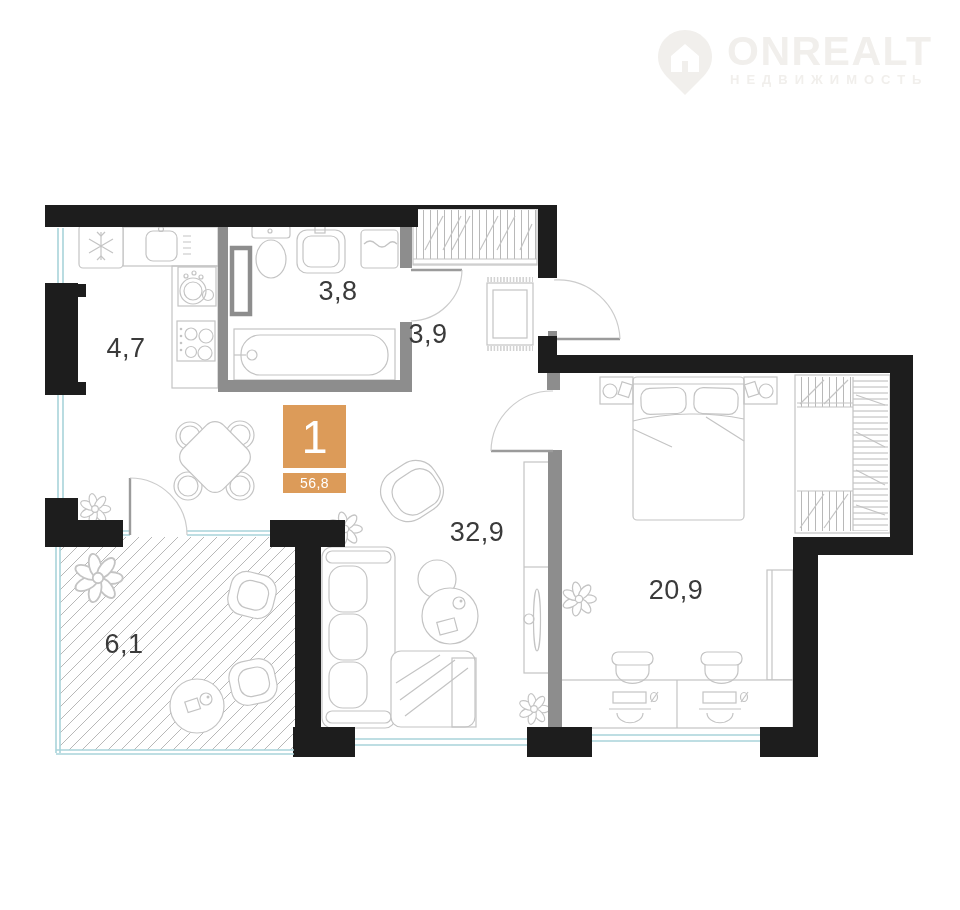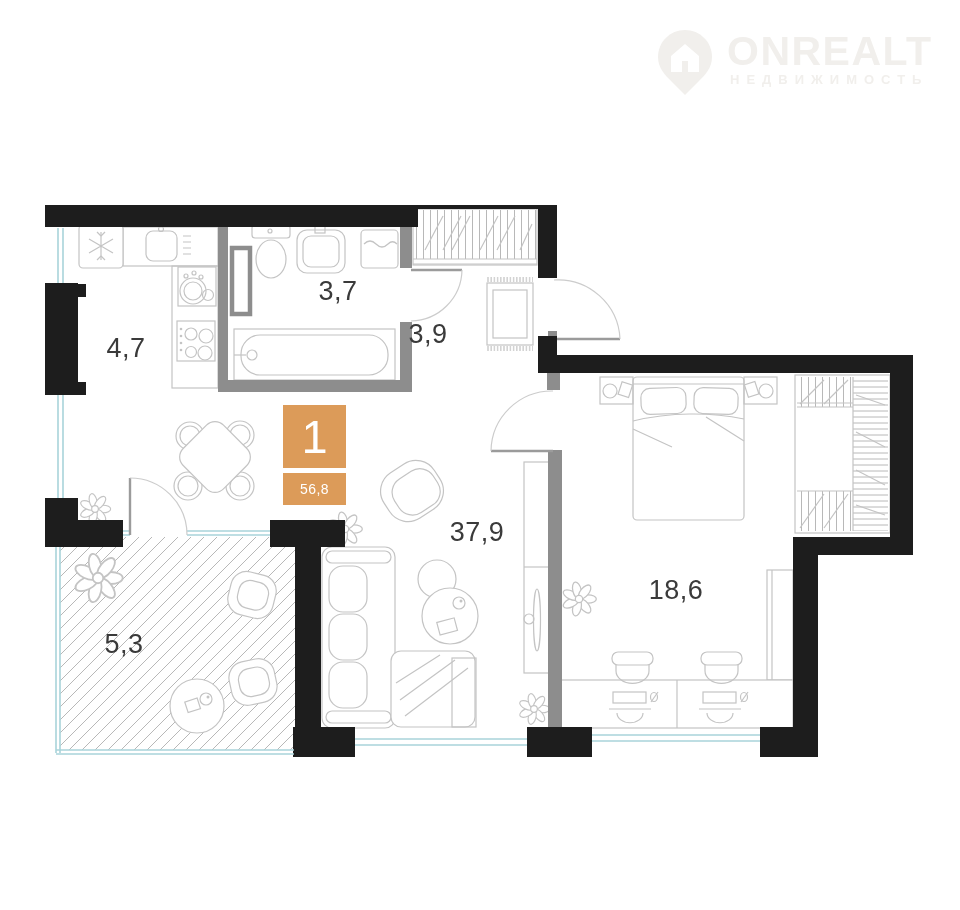--- a/index.html
+++ b/index.html
@@ -4,21 +4,21 @@
 <style>
   html,body{margin:0;padding:0;background:#fff;}
   .stage{position:relative;width:960px;height:910px;background:#fff;overflow:hidden;
          font-family:"Liberation Sans",sans-serif;}
   .plan-svg{position:absolute;left:0;top:0;}
   .room-label{position:absolute;transform:translate(-50%,-50%);font-size:27px;
               color:var(--label);letter-spacing:.5px;white-space:nowrap;}
   .badge{position:absolute;left:283px;top:405px;width:63px;}
   .badge-rooms{height:63px;background:var(--badge);color:#fff;display:flex;
                align-items:center;justify-content:center;font-size:47px;}
-  .badge-area{margin-top:5px;height:32px;background:var(--badge);color:#fff;display:flex;
+  .badge-area{margin-top:5px;height:20px;background:var(--badge);color:#fff;display:flex;
               align-items:center;justify-content:center;font-size:14px;letter-spacing:.5px;}
   .logo-brand{position:absolute;left:727px;top:28px;font-size:41px;font-weight:bold;
               color:var(--logo);letter-spacing:1.5px;}
   .logo-tagline{position:absolute;left:730px;top:72px;font-size:13px;font-weight:bold;
                 color:var(--logo);letter-spacing:7px;}
   
   .wall{fill:var(--wall);}
   .part{fill:var(--partition);}
   .win{stroke:var(--window);stroke-width:1.6;fill:none;}
   .fl{stroke:var(--furniture);stroke-width:1.2;fill:none;}
@@ -321,25 +321,25 @@
       <path d="M130,478 A57,57 0 0 1 187,535" class="arc"></path>
     </g>
 
     <g>
       <path d="M685,30 c-15,0 -27,12 -27,27 c0,11 7,18 14,25 l13,13 l13,-13 c7,-7 14,-14 14,-25 c0,-15 -12,-27 -27,-27 z" style="fill:var(--logo)"></path>
       <path d="M671,72 V56 L685,44 L699,56 V72 H688 V61 H682 V72 Z" fill="#ffffff"></path>
     </g>
   </svg>
 
   <span class="room-label" style="left:126px;top:348px">4,7</span>
-  <span class="room-label" style="left:338px;top:291px">3,7</span>
+  <span class="room-label" style="left:338px;top:291px">3,8</span>
   <span class="room-label" style="left:428px;top:334px">3,9</span>
-  <span class="room-label" style="left:477px;top:532px">37,9</span>
-  <span class="room-label" style="left:676px;top:590px">18,6</span>
-  <span class="room-label" style="left:124px;top:644px">5,3</span>
+  <span class="room-label" style="left:477px;top:532px">32,9</span>
+  <span class="room-label" style="left:676px;top:590px">20,9</span>
+  <span class="room-label" style="left:124px;top:644px">6,1</span>
 
   <div class="badge">
     <div class="badge-rooms">1</div>
     <div class="badge-area">56,8</div>
   </div>
 
   <div class="logo-brand">ONREALT</div>
   <div class="logo-tagline">НЕДВИЖИМОСТЬ</div>
 
 </div>

